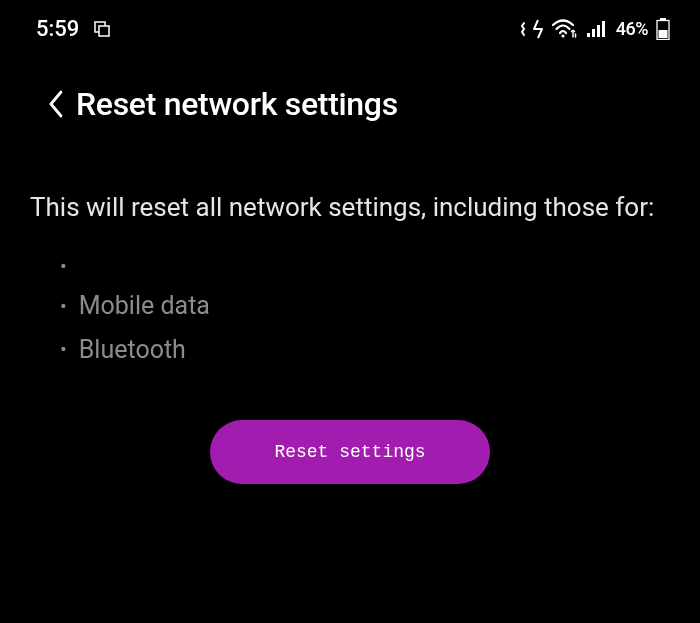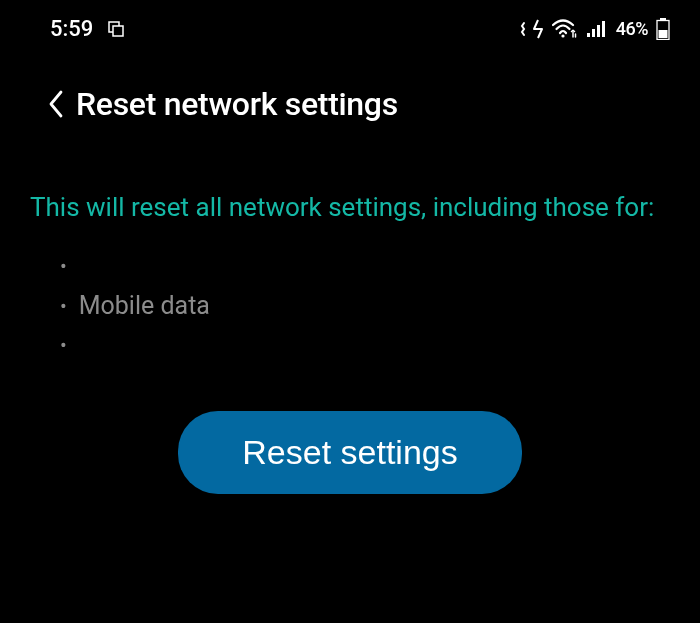--- a/index.html
+++ b/index.html
@@ -12,21 +12,21 @@
       height: 623px;
       background: #000000;
       font-family: -apple-system, BlinkMacSystemFont, 'Segoe UI', Roboto, sans-serif;
       color: #ffffff;
       overflow: hidden;
     }
     .status-bar {
       display: flex;
       justify-content: space-between;
       align-items: center;
-      padding: 16px 30px 8px 50px;
+      padding: 16px 30px 8px 36px;
       font-size: 22px;
       font-weight: 500;
     }
     .status-left {
       display: flex;
       align-items: center;
       gap: 14px;
     }
     .status-right {
       display: flex;
@@ -53,21 +53,21 @@
       font-weight: 500;
       letter-spacing: -0.3px;
     }
     .content {
       padding: 44px 30px 0 30px;
     }
     .description {
       font-size: 26px;
       font-weight: 400;
       line-height: 1.55;
-      color: #14b8a6;
+      color: #e5e5e5;
     }
     .list {
       margin-top: 22px;
       padding-left: 30px;
     }
     .list-item {
       font-size: 25px;
       color: #8c8c8c;
       line-height: 1.75;
       display: flex;
@@ -76,29 +76,29 @@
     .bullet {
       margin-right: 12px;
       font-size: 20px;
     }
     .button-container {
       display: flex;
       justify-content: center;
       margin-top: 48px;
     }
     .reset-button {
-      background: #0369a1;
+      background: #a21caf;
       color: #ffffff;
       border: none;
       border-radius: 40px;
       padding: 22px 64px;
-      font-size: 34px;
+      font-size: 18px;
       font-weight: 500;
       cursor: pointer;
-      font-family: Liberation Sans, sans-serif;
+      font-family: Liberation Mono, monospace;
     }
     .icon-svg {
       display: block;
     }
   </style>
 </head>
 <body>
 
 <div class="status-bar">
   <div class="status-left">
@@ -160,18 +160,19 @@
   <div class="list">
     <div class="list-item">
       <span class="bullet">•</span>
     </div>
     <div class="list-item">
       <span class="bullet">•</span>
       <span>Mobile data</span>
     </div>
     <div class="list-item">
       <span class="bullet">•</span>
+      <span>Bluetooth</span>
     </div>
   </div>
   <div class="button-container">
     <button class="reset-button">Reset settings</button>
   </div>
 </div>
 
 </body></html>

